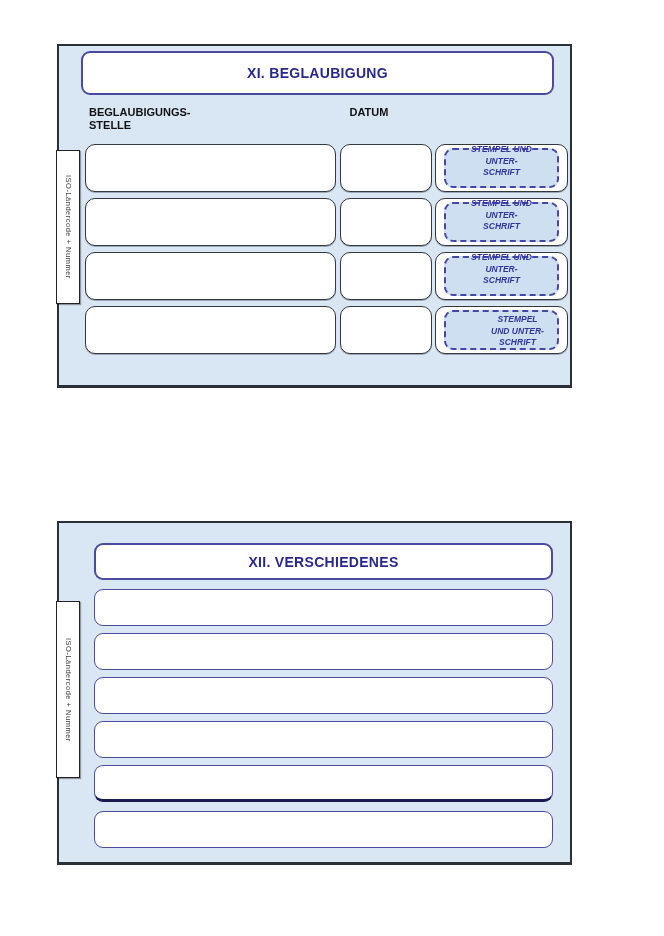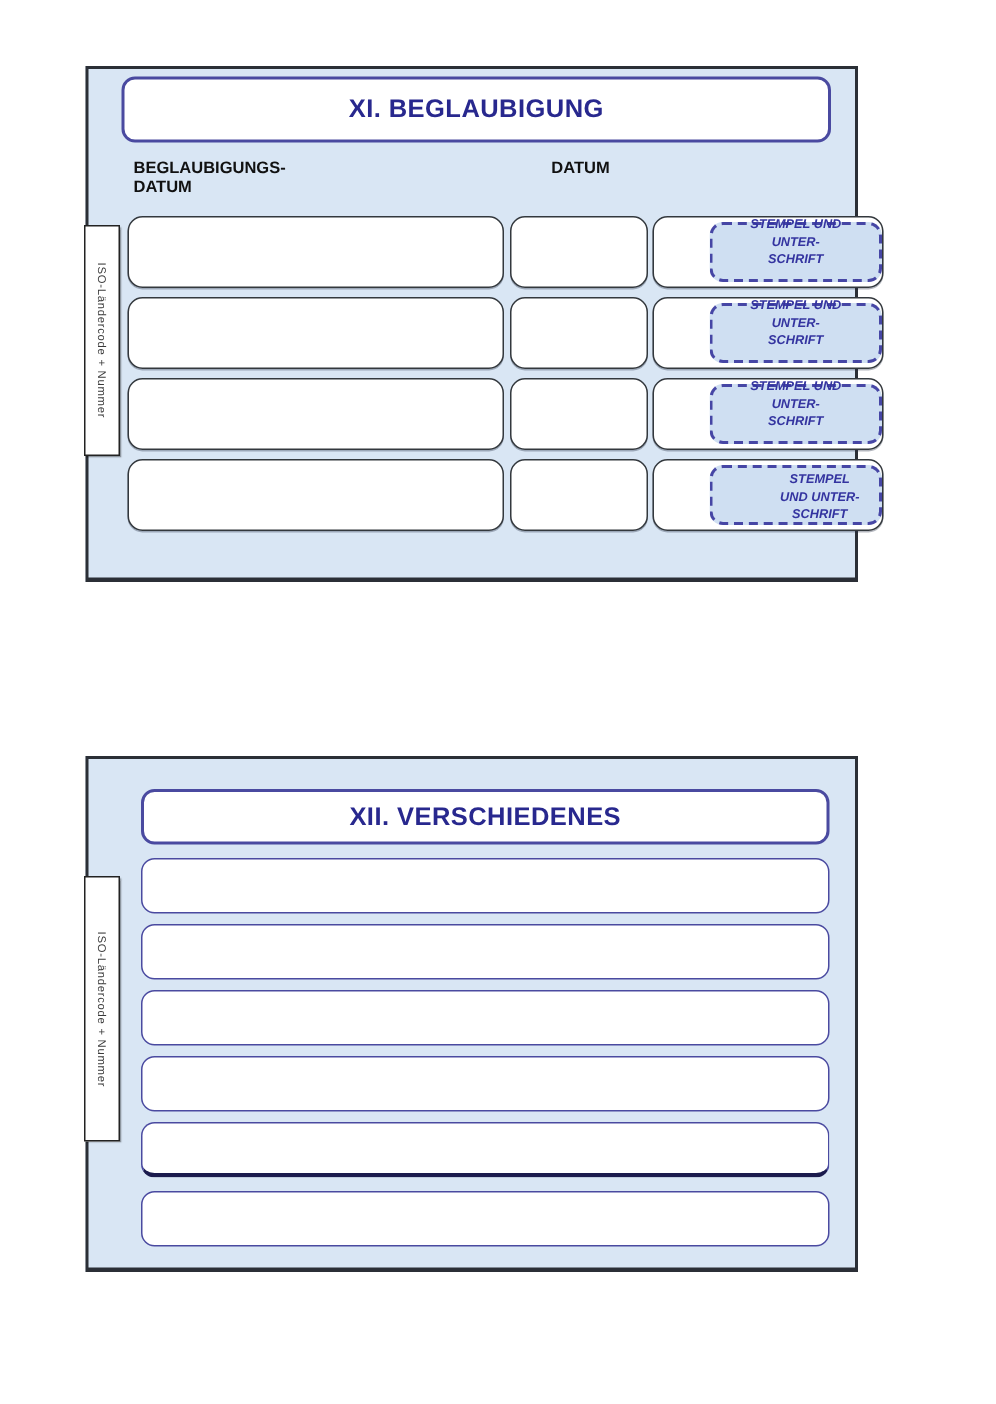--- a/index.html
+++ b/index.html
@@ -12,21 +12,21 @@
   }
   .panel {
     position:absolute;
     left:57px; width:515px; height:344px;
     background:#d9e6f4;
     border:2px solid #2b2f36;
     border-bottom-width:3px;
     box-sizing:border-box;
   }
   #panel-xi  { top:44px; }
-  #panel-xii { top:504px;text-align:center; }
+  #panel-xii { top:521px;text-align:center; }
 
   .side-tab {
     position:absolute; left:-3px; width:24px;
     background:#ffffff;
     border:1px solid #222222;
     box-sizing:border-box;
     box-shadow:1px 1px 1px rgba(0,0,0,0.35);
     display:flex; align-items:center; justify-content:center;
     writing-mode:vertical-rl;
     font-size:7.5px; color:#3a3a3a;
@@ -36,54 +36,54 @@
   #panel-xi  .side-tab { top:104px; height:154px; }
   #panel-xii .side-tab { top:78px;  height:177px; }
 
   .header-box {
     position:absolute;
     background:#ffffff;
     border:2px solid #4a4aa0;
     border-radius:9px;
     box-sizing:border-box;
     display:flex; align-items:center; justify-content:center;
-    font-weight:bold; font-size:17px; color:#28288e;
+    font-weight:bold; font-size:14px; color:#28288e;
     letter-spacing:0.3px;
   }
   #panel-xi  .header-box { left:22px; top:5px;  width:473px; height:44px; }
   #panel-xii .header-box { left:35px; top:20px; width:459px; height:37px; }
 
   .colhead {
     position:absolute; top:60px;
     font-weight:bold; font-size:11px; color:#111111;
     line-height:13px;
     white-space:pre-line;
   }
   .colhead.c1 { left:30px;  text-align:left; }
-  .colhead.c2 { left:280px; width:96px;  text-align:center; }
+  .colhead.c2 { left:262px; width:96px;  text-align:center; }
   .colhead.c3 { left:371px; width:140px; text-align:center; }
 
   .xi-row { position:absolute; left:0; width:515px; height:48px; }
   .xi-row.r0 { top:98px; }
   .xi-row.r1 { top:152px; }
   .xi-row.r2 { top:206px; }
   .xi-row.r3 { top:260px; }
 
   .box {
     position:absolute; top:0;
     background:#ffffff;
     border:1.5px solid #33383d;
     border-radius:10px;
     box-sizing:border-box;
     height:48px;
     box-shadow:0 1px 0 rgba(40,50,70,0.35);
   }
   .box.wide  { left:26px;  width:251px; }
   .box.date  { left:281px; width:92px; }
-  .box.stamp { left:376px; width:154px; display:flex; align-items:center; justify-content:flex-end; }
+  .box.stamp { left:376px; width:133px; display:flex; align-items:center; justify-content:center; }
 
   .stamp-inner {
     box-sizing:border-box;
     width:115px; height:40px;
     border:2px dashed #4646a5;
     border-radius:9px;
     background:#cfdff2;
     display:flex; justify-content:center;
   }
   .stamp-text {
@@ -114,21 +114,21 @@
 
 <div class="panel" id="panel-xi">
 
   <div class="side-tab">ISO-Ländercode + Nummer</div>
 
   <div class="header-box">
     <span>XI. BEGLAUBIGUNG</span>
   </div>
 
   <div class="colhead c1">BEGLAUBIGUNGS-
-DATUM</div>
+STELLE</div>
   <div class="colhead c2">DATUM</div>
 
   <div class="xi-row r0">
     <div class="box wide"></div>
     <div class="box date"></div>
     <div class="box stamp">
       <div class="stamp-inner">
         <div class="stamp-text">STEMPEL UND
 UNTER-
 SCHRIFT</div>

